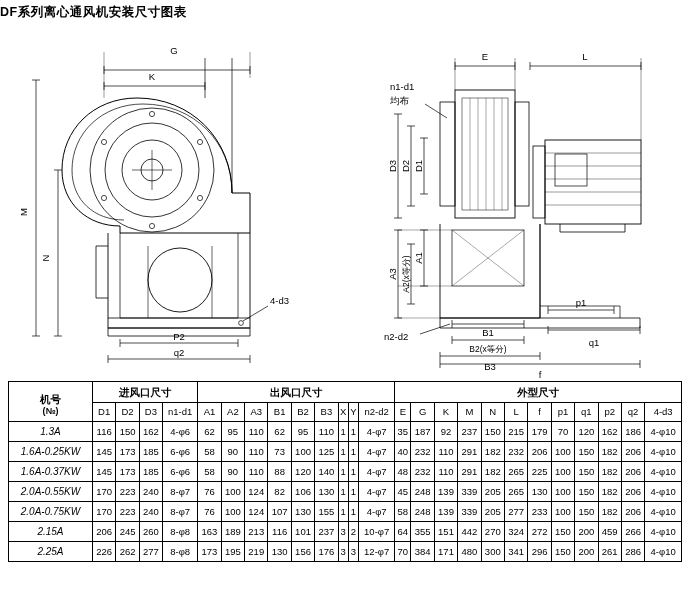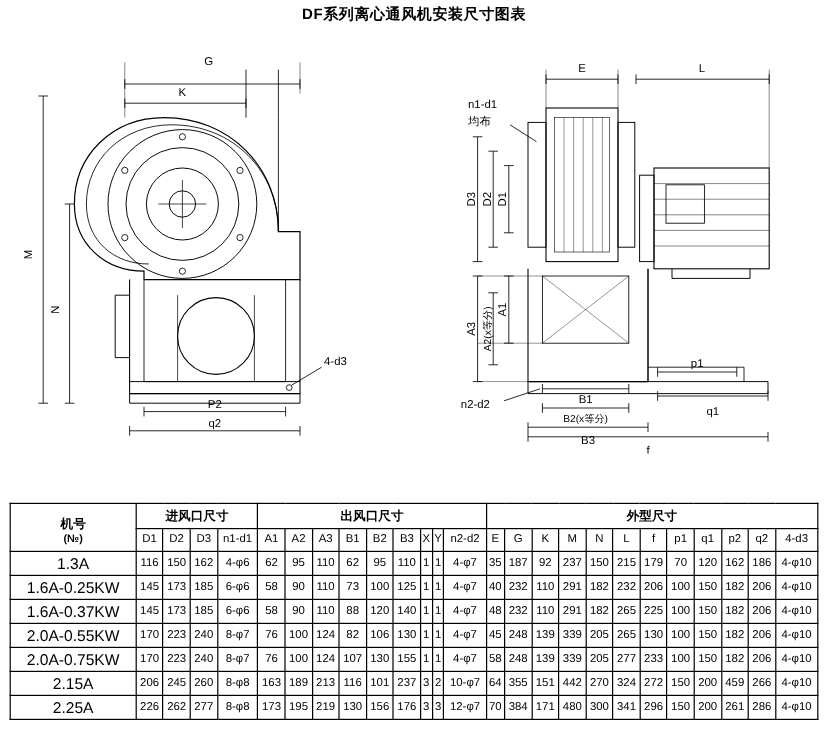--- a/index.html
+++ b/index.html
@@ -2,33 +2,33 @@
 <html><head>
 <meta charset="utf-8">
 <style>
   html,body{margin:0;padding:0;}
   body{
     width:690px;height:612px;background:#ffffff;
     font-family:"Liberation Sans", sans-serif;
     color:#000;position:relative;overflow:hidden;
   }
   #title{
-    position:absolute;top:4px;left:0;width:690px;text-align:center;
+    position:absolute;top:4px;left:0;width:690px;
     font-size:12.5px;font-weight:bold;letter-spacing:0.5px;
   }
   #drawing{position:absolute;top:18px;left:0;width:690px;height:360px;}
   #tablewrap{position:absolute;top:381px;left:8px;width:674px;}
-  table{border-collapse:collapse;width:674px;font-size:9.5px;margin-top:38px;}
+  table{border-collapse:collapse;width:674px;font-size:9.5px;}
   table td,table th{
     border:1px solid #000;text-align:center;padding:0;
     height:19px;line-height:19px;font-weight:normal;white-space:nowrap;
   }
   thead tr:first-child td{font-weight:bold;font-size:10.5px;height:20px;line-height:20px;}
   .colhdr td{font-size:9.5px;height:18px;line-height:18px;}
-  .model{font-size:13px;}
+  .model{font-size:10px;font-style:italic;}
   svg text{font-family:"Liberation Sans", sans-serif;font-size:9.5px;fill:#000;}
   svg .lbl{font-size:9.5px;}
   svg .lbl-sm{font-size:8.5px;}
 </style>
 </head>
 <body>
 
 <div id="title">DF系列离心通风机安装尺寸图表</div>
 
 <div id="drawing">

